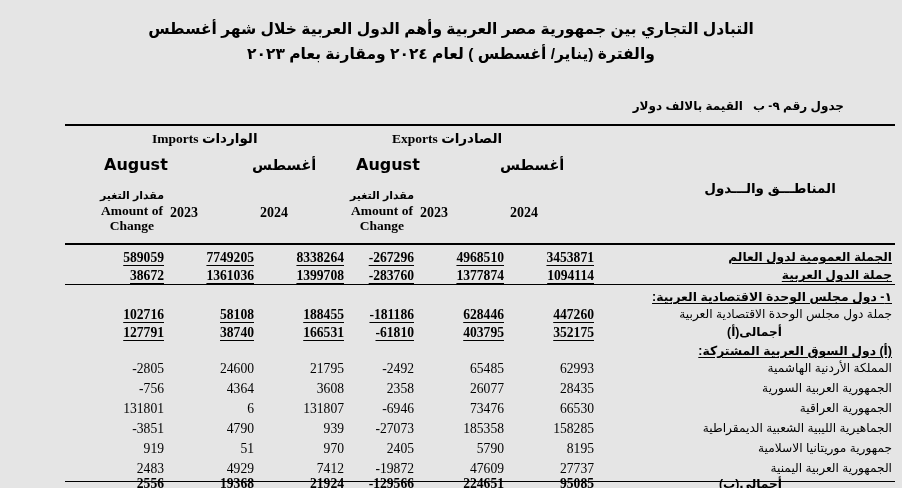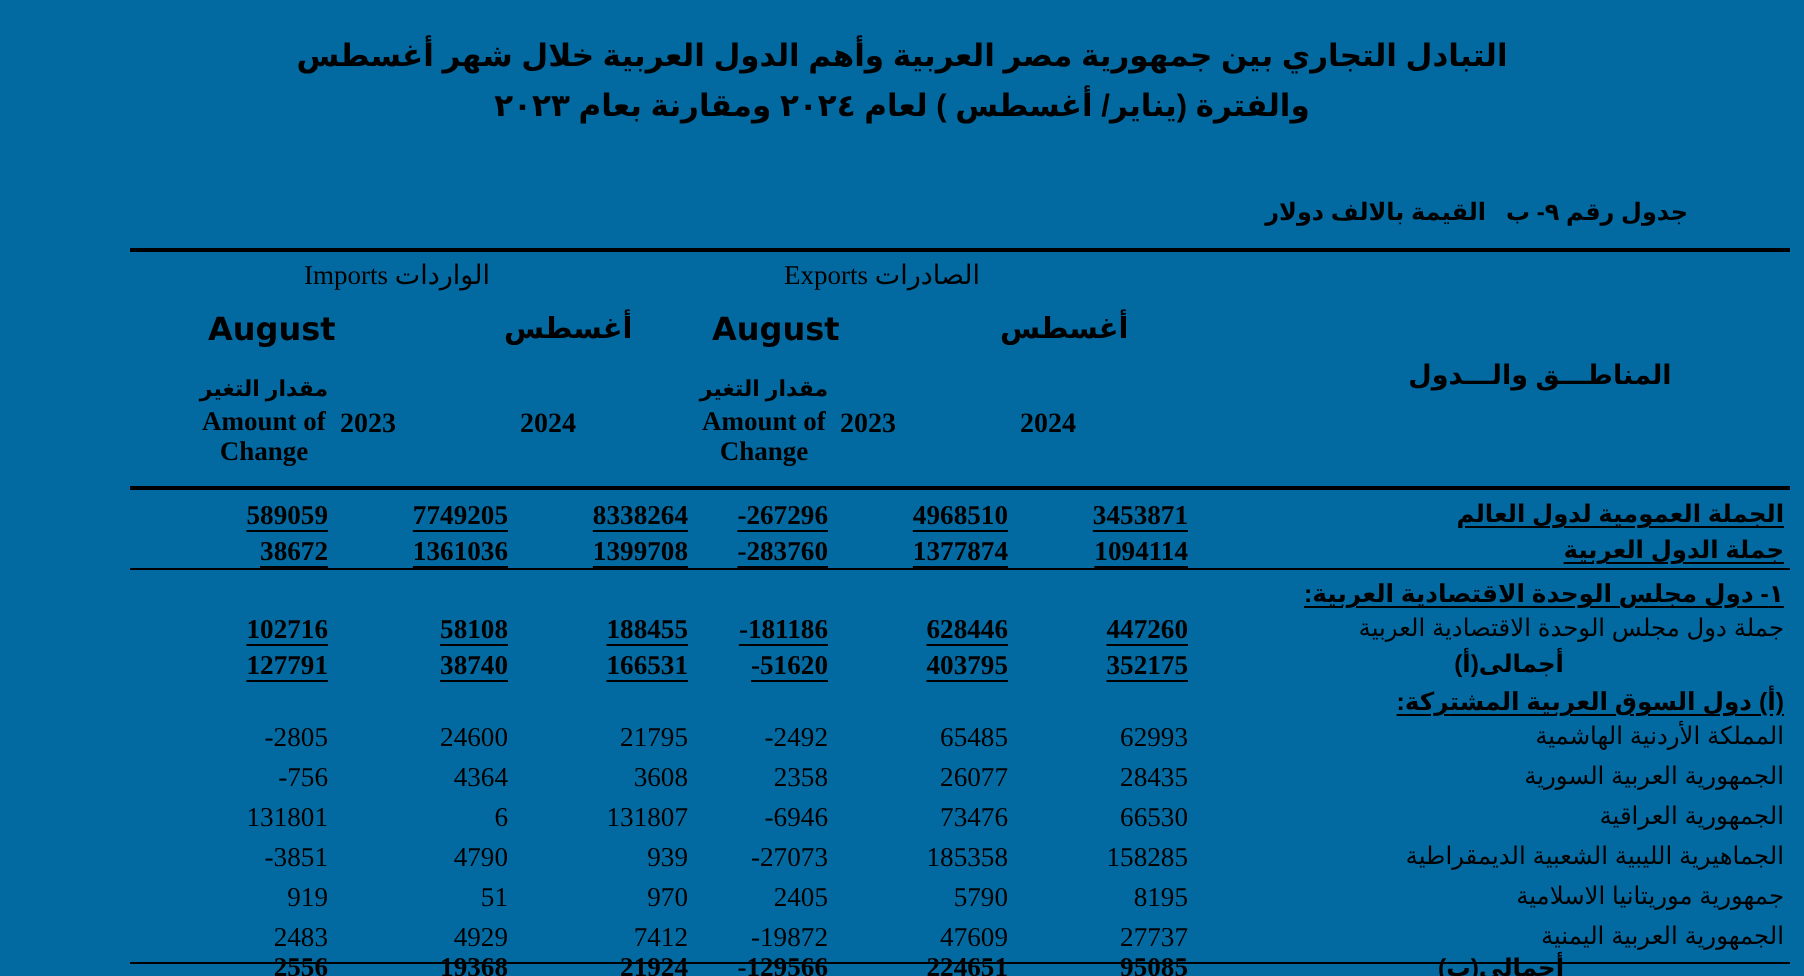--- a/index.html
+++ b/index.html
@@ -4,21 +4,21 @@
 <style>
   html, body {
     margin: 0;
     padding: 0;
     background: #ffffff;
   }
   #page {
     position: relative;
     width: 902px;
     height: 488px;
-    background: #0369a1;
+    background: #e5e5e5;
     font-family: "Liberation Serif", "DejaVu Serif", serif;
     color: #000000;
     overflow: hidden;
   }
 
   
   .doc-title {
     position: absolute;
     left: 60px;
     top: 16px;
@@ -56,21 +56,21 @@
   .rule.r-head   { top: 243px; height: 1.6px; }
   .rule.r-arab   { top: 284px; height: 1.4px; }
   .rule.r-bottom { top: 481px; height: 1.4px; }
 
   
   .group-head {
     position: absolute;
     top: 130px;
     direction: rtl;
     font-family: "Liberation Serif", "DejaVu Serif", serif;
-    font-weight: normal;
+    font-weight: bold;
     font-size: 13.5px;
     white-space: nowrap;
   }
   .group-head.exports { left: 392px; }
   .group-head.imports { left: 152px; }
   .group-head .ar { font-family: "Liberation Sans", "DejaVu Sans", sans-serif; }
   .group-head .en { font-family: "Liberation Serif", "DejaVu Serif", serif; }
 
   
   .month-en {
@@ -287,21 +287,21 @@
     <div class="num bold u c-ech">-181186</div>
     <div class="num bold u c-i24">188455</div>
     <div class="num bold u c-i23">58108</div>
     <div class="num bold u c-ich">102716</div>
   </div>
 
   <div class="row" style="top:324px">
     <div class="label bold center-ish">أجمالى(أ)</div>
     <div class="num bold u c-e24">352175</div>
     <div class="num bold u c-e23">403795</div>
-    <div class="num bold u c-ech">-51620</div>
+    <div class="num bold u c-ech">-61810</div>
     <div class="num bold u c-i24">166531</div>
     <div class="num bold u c-i23">38740</div>
     <div class="num bold u c-ich">127791</div>
   </div>
 
   <div class="section-head" style="top:343px">(أ) دول السوق العربية المشتركة:</div>
 
   <div class="row" style="top:360px">
     <div class="label">المملكة الأردنية الهاشمية</div>
     <div class="num c-e24">62993</div>

